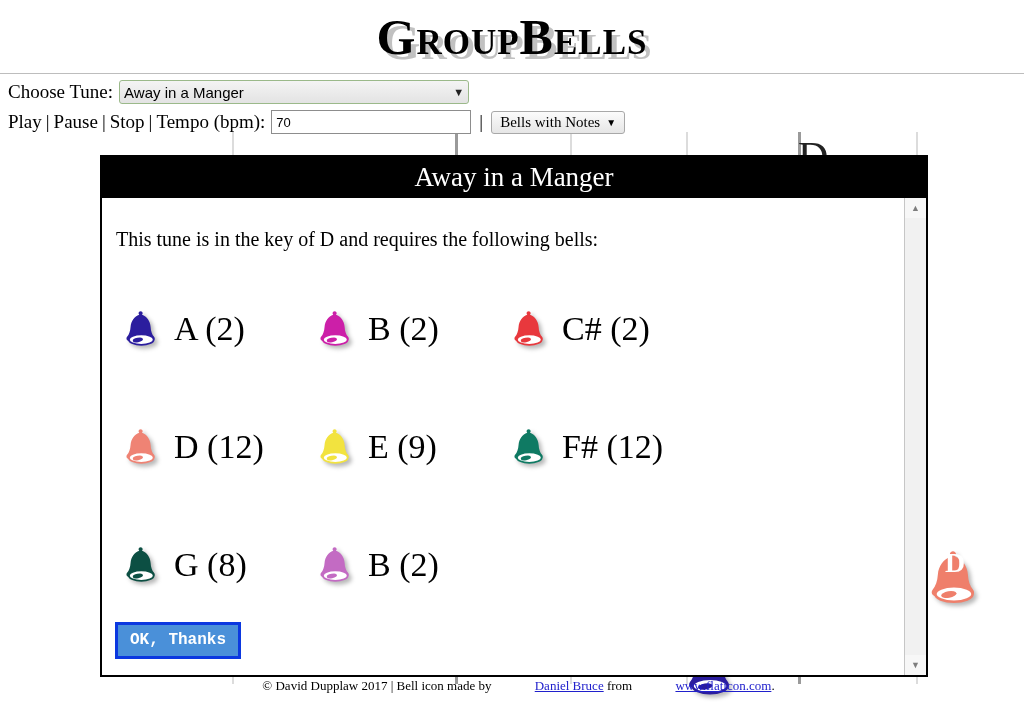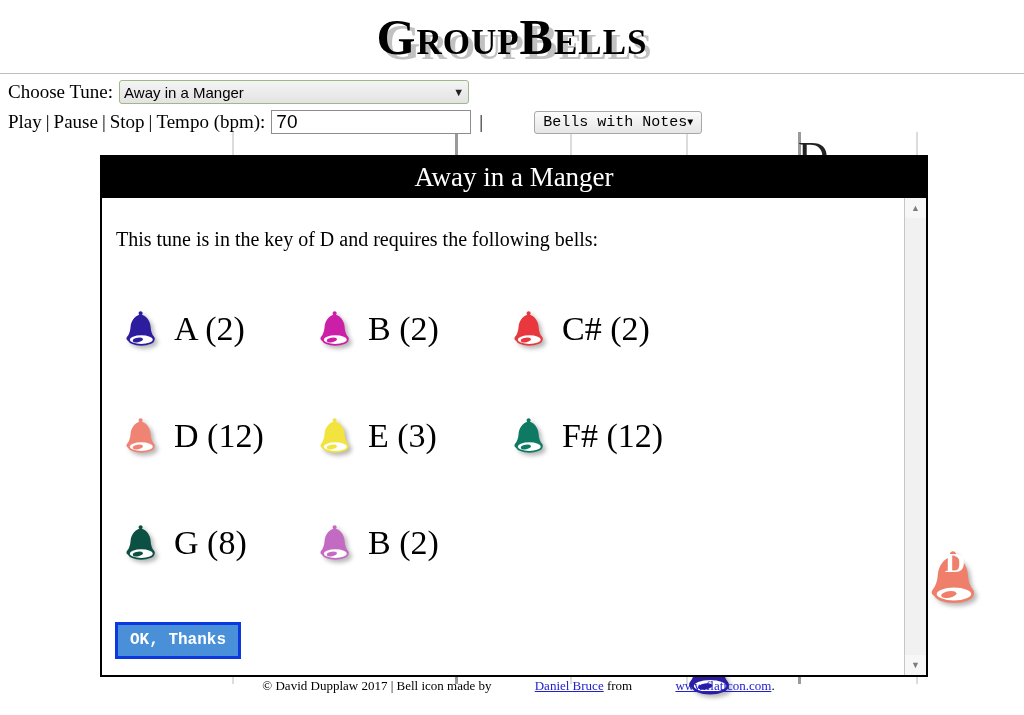--- a/index.html
+++ b/index.html
@@ -62,38 +62,37 @@
 
   .link-btn { cursor: pointer; white-space: pre; }
   .sep { padding: 0 4px; white-space: pre; }
 
   .tempo-input {
     margin-left: 6px;
     width: 200px; height: 24px;
     border: 1px solid #8d8d8d;
     background: #fff;
     font-family: "Liberation Sans", "DejaVu Sans", sans-serif;
-    font-size: 19px;
+    font-size: 13px;
     padding: 0 4px;
     color: #000;
     display: flex; align-items: center;
   }
   .pipe-spacer { padding: 0 8px; color:#000; }
   .display-mode-btn {
     height: 23px;
     padding: 0 8px;
-    font-family: Liberation Mono, monospace;
+    font-family: Liberation Serif, serif;
     font-size: 15px;
     color: #000;
     border: 1px solid #a8a8a8;
     border-radius: 3px;
     background: linear-gradient(to bottom, #fbfbfb 0%, #e6e6e6 100%);
-    display: flex; align-items: center; 
+    display: flex; align-items: center; gap: 6px;
     cursor: pointer;
-    margin-left: 43px;
   }
   .display-mode-btn .caret { font-size: 10px; }
 
   
   .bell-board {
     position: absolute;
     top: 132px; left: 0; width: 1024px; height: 552px;
     background: #fff;
     overflow: hidden;
     z-index: 1;
@@ -145,21 +144,21 @@
     flex: 1;
     padding: 30px 0 0 14px;
     position: relative;
     font-family: "Liberation Serif", "DejaVu Serif", serif;
   }
   .dialog-intro {
     font-size: 20px;
     color: #000;
     margin: 0 0 24px 0;
   }
-  .bell-grid { display: flex; flex-direction: column; gap: 0; }
+  .bell-grid { display: flex; flex-direction: column; gap: 11px; }
   .bell-row { display: flex; height: 107px; align-items: center; }
   .bell-item { display: flex; align-items: center; width: 194px; }
   .bell-item .bell-icon-wrap { width: 52px; display:flex; align-items:center; justify-content:center; }
   .bell-label {
     font-family: "Liberation Serif", "DejaVu Serif", serif;
     font-size: 34px;
     color: #000;
     margin-left: 6px;
     white-space: pre;
   }
@@ -332,21 +331,21 @@
                 <span class="bell-label">D (12)</span>
               </div>
               <div class="bell-item">
                 <span class="bell-icon-wrap">
                   <svg width="44" height="44" viewBox="0 0 64 64" style="display:block;filter:drop-shadow(3px 3px 2px rgba(0,0,0,0.28));">
                     <path fill="#f2e33f" d="M30 6c-1.6 0-3 1.3-3 3 0 .9.4 1.7 1 2.2C21 13.6 16 20.4 15.4 28.6c-.5 6.6-2.1 11.2-5.1 14.8-1.6 1.9-1 4.6 1.3 5.7 4 1.9 10.6 3.6 18.2 3.6 7.9 0 14.6-1.8 18.6-3.8 2.2-1.1 2.7-3.8 1.1-5.6-3-3.5-4.6-8.1-5-14.7C44 20.4 39 13.6 32 11.2c.6-.5 1-1.3 1-2.2 0-1.7-1.4-3-3-3z"></path>
                     <ellipse cx="31" cy="47.5" rx="18" ry="7.5" fill="#ffffff" stroke="#f2e33f" stroke-width="2.5"></ellipse>
                     <ellipse cx="26" cy="48" rx="7.5" ry="3.2" fill="#f2e33f" transform="rotate(-10 26 48)"></ellipse>
                   </svg>
                 </span>
-                <span class="bell-label">E (3)</span>
+                <span class="bell-label">E (9)</span>
               </div>
               <div class="bell-item">
                 <span class="bell-icon-wrap">
                   <svg width="44" height="44" viewBox="0 0 64 64" style="display:block;filter:drop-shadow(3px 3px 2px rgba(0,0,0,0.28));">
                     <path fill="#0f7a63" d="M30 6c-1.6 0-3 1.3-3 3 0 .9.4 1.7 1 2.2C21 13.6 16 20.4 15.4 28.6c-.5 6.6-2.1 11.2-5.1 14.8-1.6 1.9-1 4.6 1.3 5.7 4 1.9 10.6 3.6 18.2 3.6 7.9 0 14.6-1.8 18.6-3.8 2.2-1.1 2.7-3.8 1.1-5.6-3-3.5-4.6-8.1-5-14.7C44 20.4 39 13.6 32 11.2c.6-.5 1-1.3 1-2.2 0-1.7-1.4-3-3-3z"></path>
                     <ellipse cx="31" cy="47.5" rx="18" ry="7.5" fill="#ffffff" stroke="#0f7a63" stroke-width="2.5"></ellipse>
                     <ellipse cx="26" cy="48" rx="7.5" ry="3.2" fill="#0f7a63" transform="rotate(-10 26 48)"></ellipse>
                   </svg>
                 </span>
                 <span class="bell-label">F# (12)</span>

